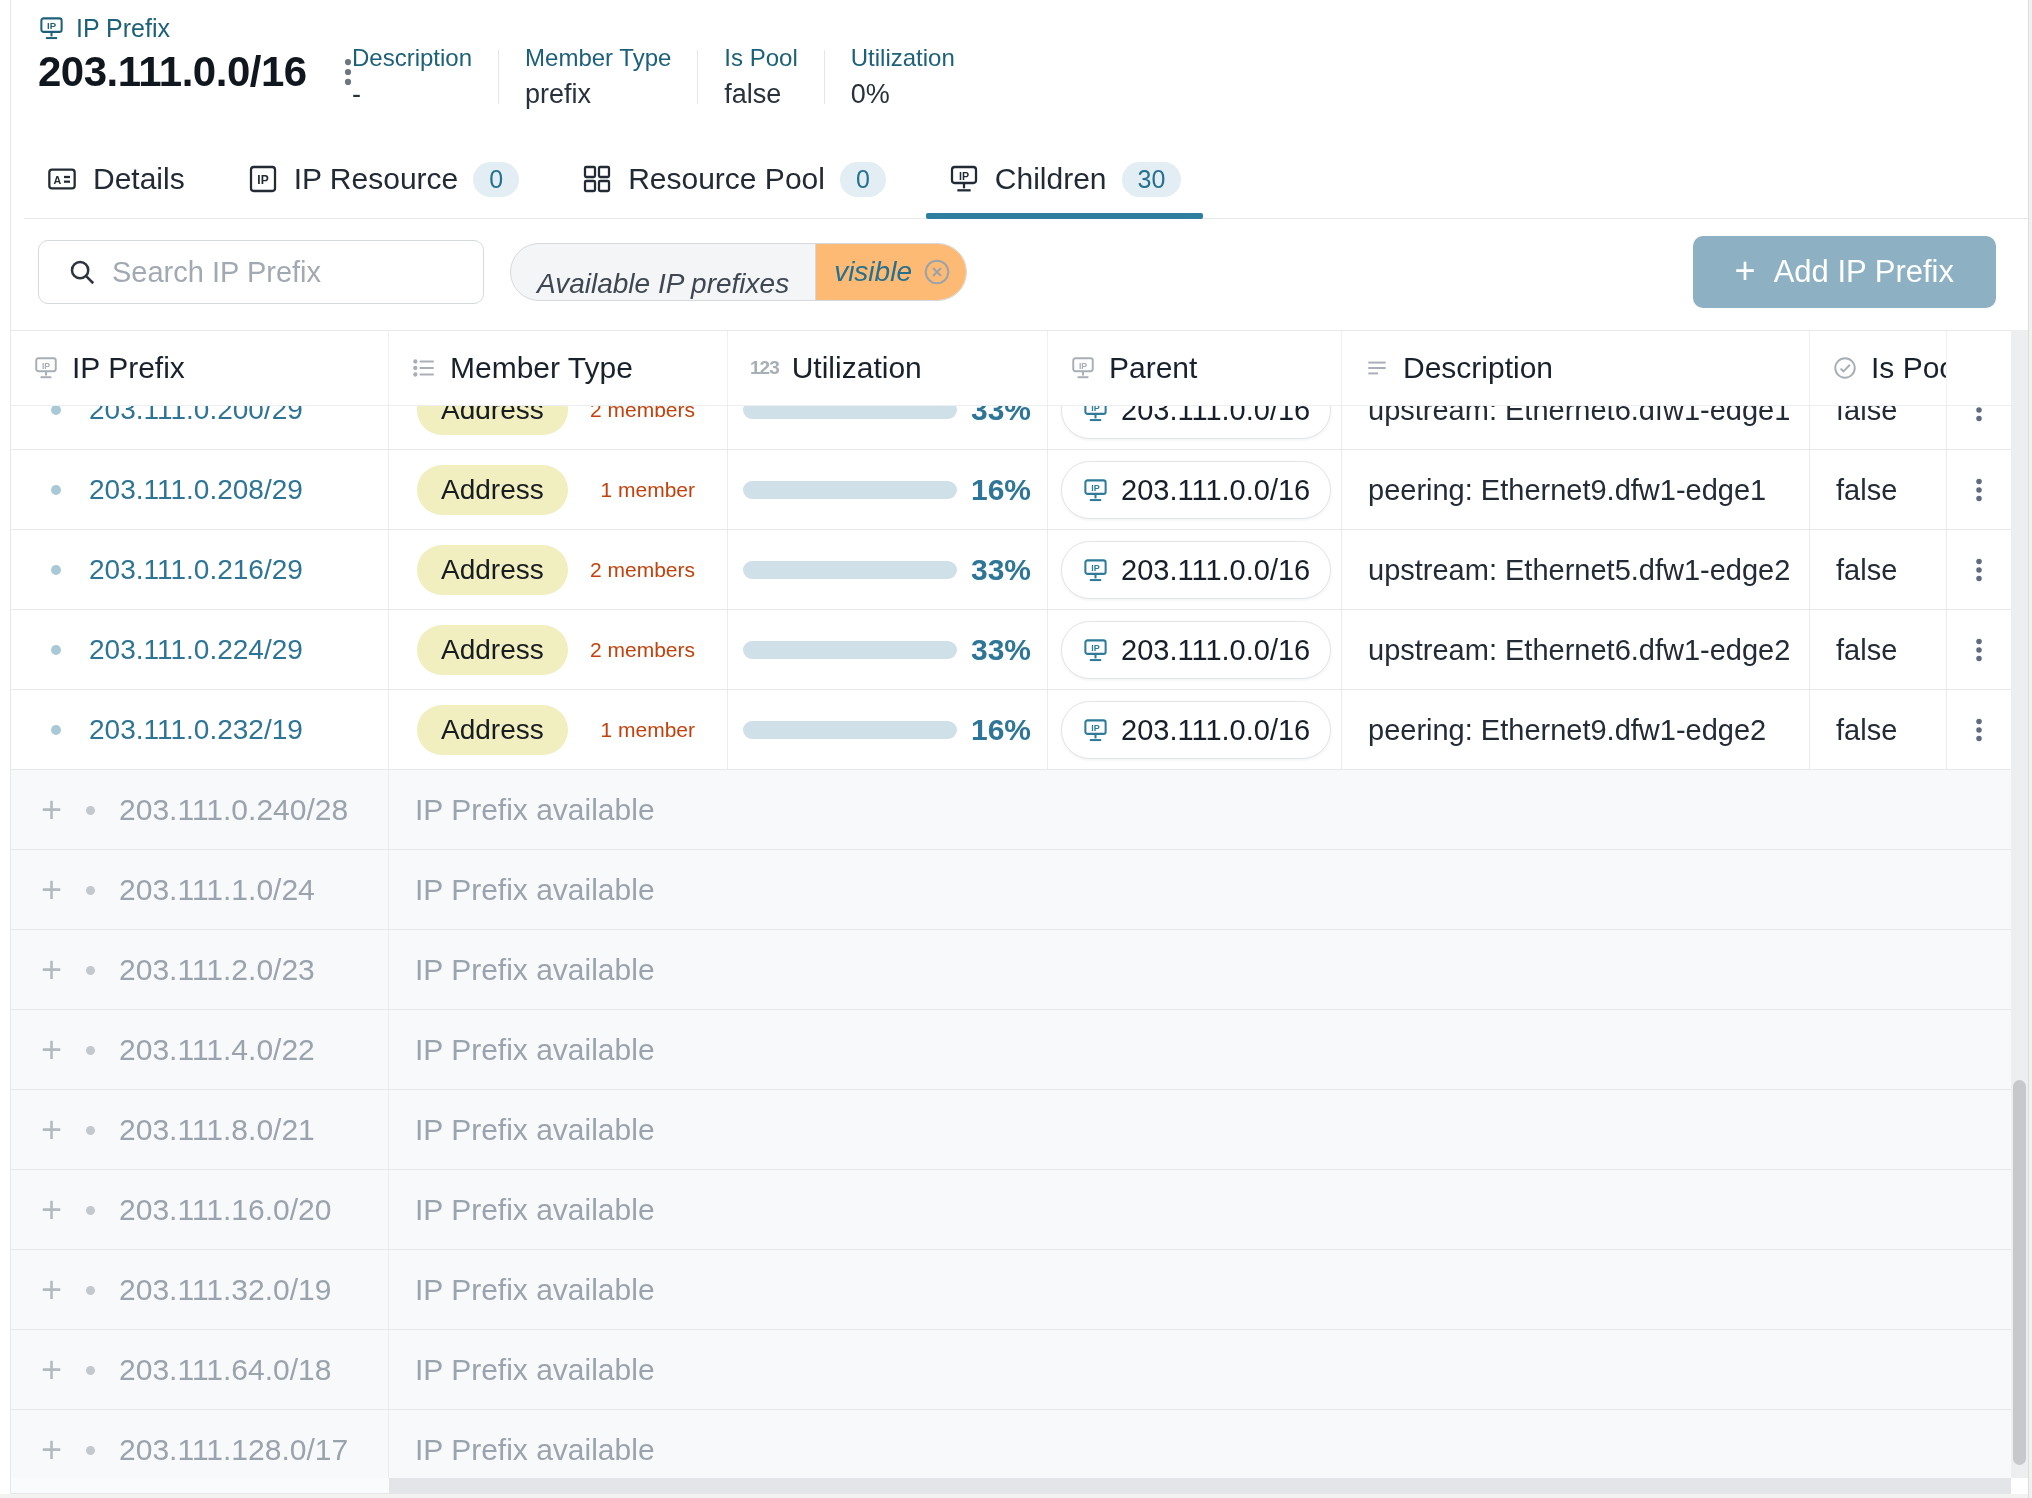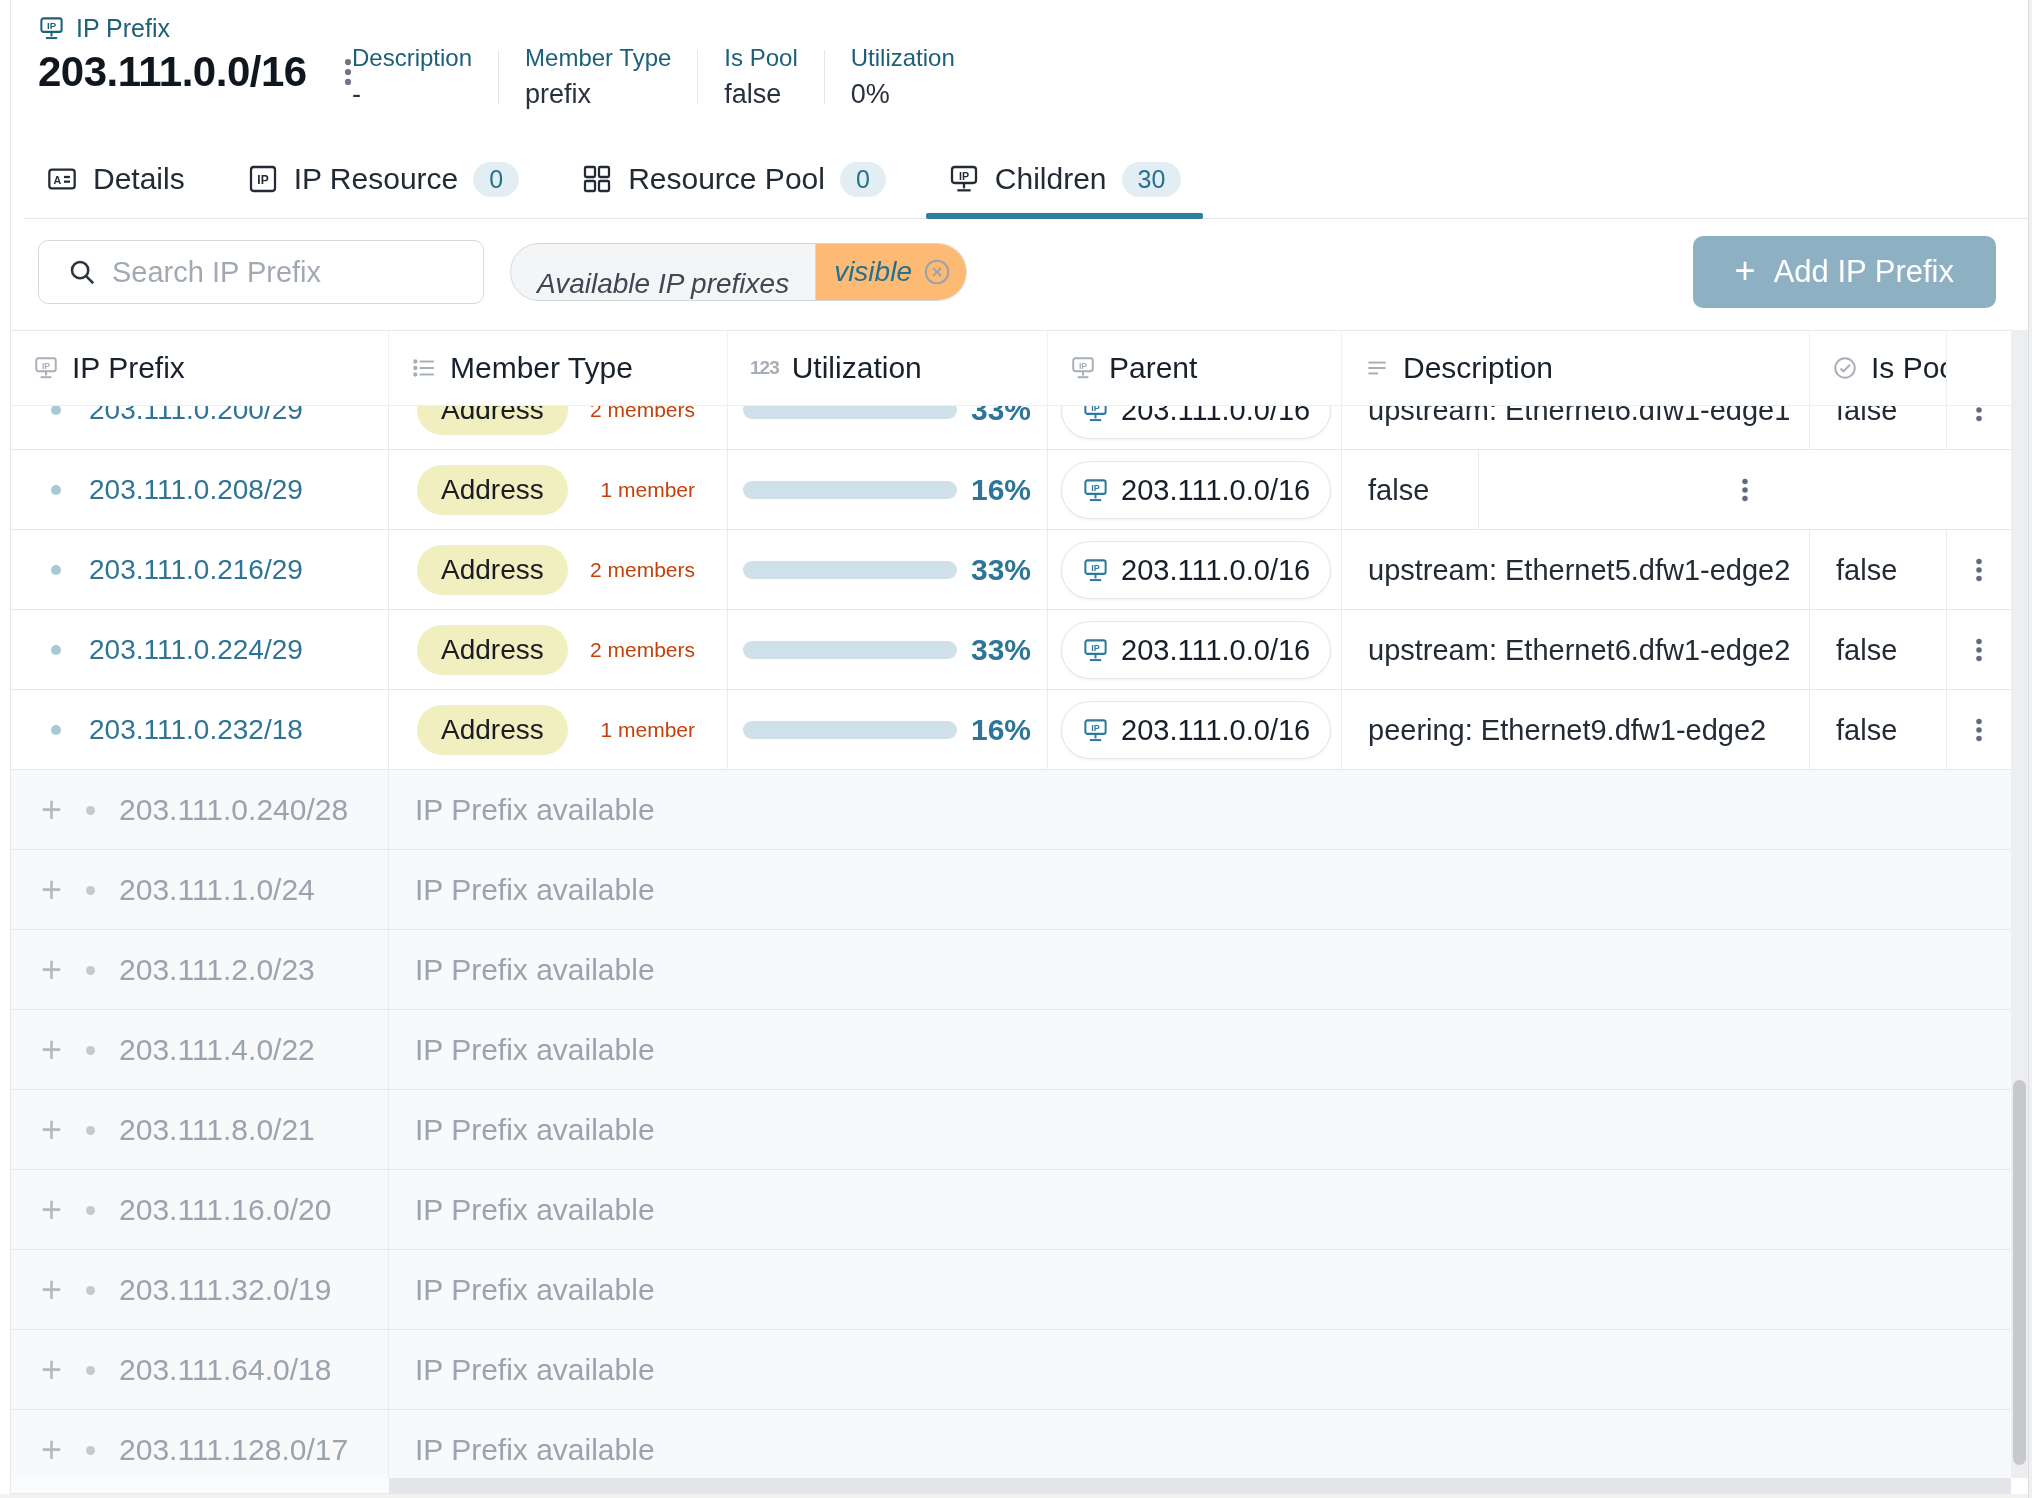--- a/index.html
+++ b/index.html
@@ -374,20 +374,21 @@
                 <svg width="27" height="27" viewBox="0 0 24 24" fill="none" stroke="#2d7a9b" stroke-width="1.8">
                   <rect x="3" y="3" width="18" height="12" rx="2"></rect>
                   <text x="12" y="12.5" text-anchor="middle" font-size="8" font-weight="bold" fill="#2d7a9b" stroke="none">IP</text>
                   <line x1="12" y1="15" x2="12" y2="19"></line>
                   <line x1="7" y1="20.5" x2="17" y2="20.5"></line>
                 </svg>
               </span>
               <span>203.111.0.0/16</span>
             </span>
           </div>
+        <div class="cell c5">peering: Ethernet9.dfw1-edge1</div>
         <div class="cell c6">false</div>
         <div class="cell c7">
             <span class="kebab">
               <svg width="12" height="30" viewBox="0 0 10 24" fill="#5f6b7e">
                 <circle cx="5" cy="5" r="2.3"></circle>
                 <circle cx="5" cy="12" r="2.3"></circle>
                 <circle cx="5" cy="19" r="2.3"></circle>
               </svg>
             </span>
           </div>
@@ -473,21 +474,21 @@
               </svg>
             </span>
           </div>
       </div>
     </div>
 
     <div class="row">
       <div class="row-inner">
         <div class="cell c1">
             <span class="dot"></span>
-            <a class="prefix-link">203.111.0.232/18</a>
+            <a class="prefix-link">203.111.0.232/19</a>
           </div>
         <div class="cell c2">
             <span class="type-chip">Address</span>
             <span class="members">1 member</span>
           </div>
         <div class="cell c3">
             <span class="bar"><span class="bar-fill" style="width: 16%;"></span></span>
             <span class="pct">16%</span>
           </div>
         <div class="cell c4">

